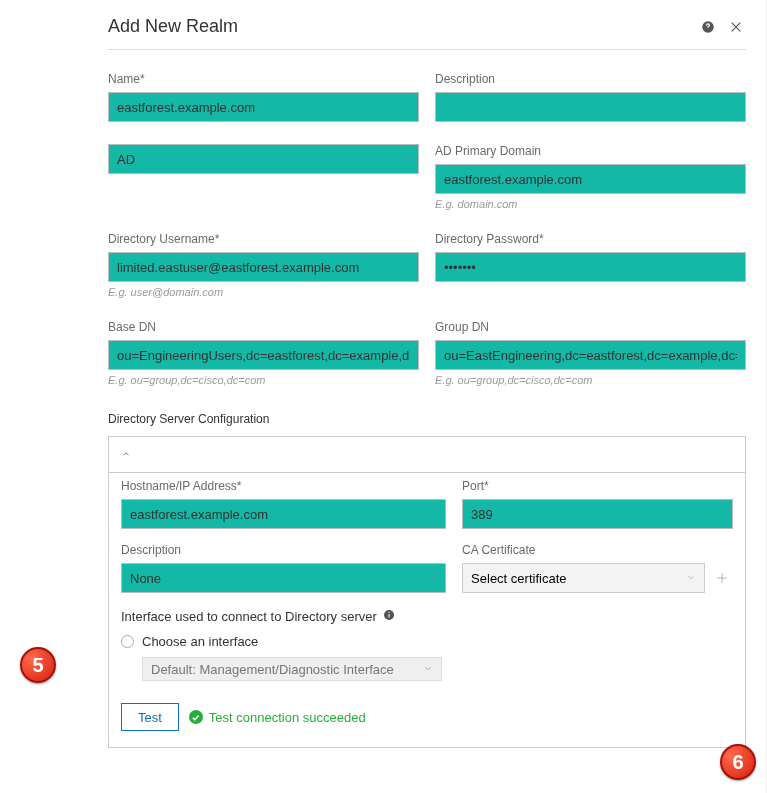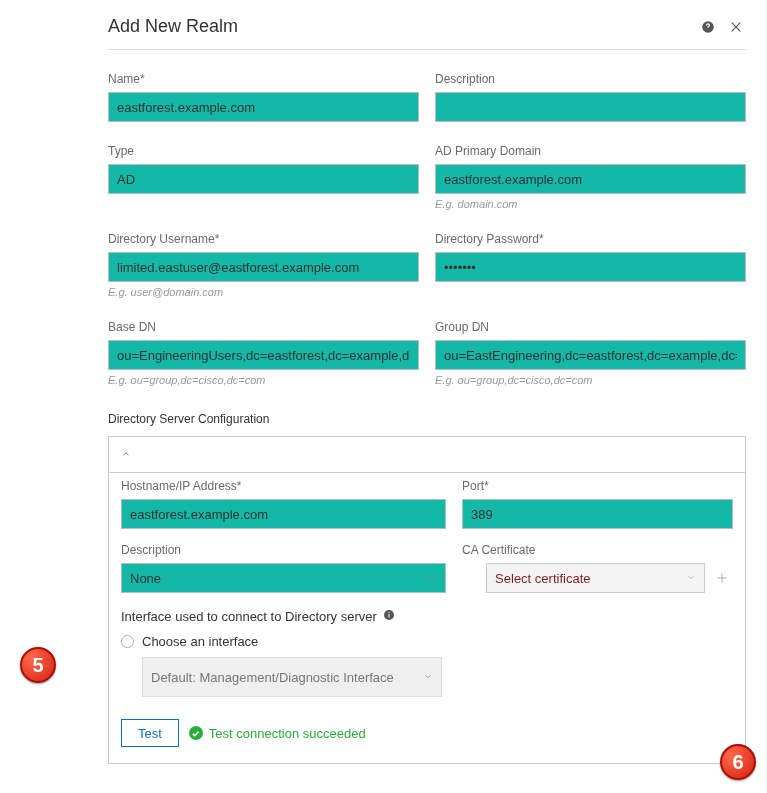--- a/index.html
+++ b/index.html
@@ -74,23 +74,22 @@
     padding-right: 28px;
     cursor: pointer;
   }
   .select-caret {
     position: absolute;
     right: 8px; top: 50%; transform: translateY(-50%);
     color: #888;
   }
   .select.disabled {
     background: #f3f3f3;
-    color: #7f1d1d;
+    color: #000000;
     border-color: #ccc;
-    margin-left: 24px;
   }
   .hint {
     font-size: 11px;
     font-style: italic;
     color: #9a9a9a;
     margin-top: 4px;
   }
   .section-title {
     font-size: 12px;
     color: #333;
@@ -154,21 +153,21 @@
     background: #0f6fc6;
     border-radius: 50%;
   }
   .iface-select {
     margin-top: 8px;
     margin-left: 21px;
     width: 300px;
     background: #efefef;
     color: #777;
     border: 1px solid #ddd;
-    height: 40px;
+    height: 24px;
     position: relative;
     display: flex; align-items: center;
     padding: 0 28px 0 8px;
   }
   .test-row {
     display: flex;
     align-items: center;
     gap: 10px;
     margin-top: 22px;
   }
@@ -244,21 +243,20 @@
           <input class="input" value="eastforest.example.com" style="">
         </div>
         <div class="field">
           <div class="field-label">Description</div>
           <input class="input" value="" style="">
         </div>
       </div>
 
       <div class="row">
         <div class="field">
-          <div class="field-label">Type</div>
           <div class="select">
             <span>AD</span>
             <span class="select-caret">
               <svg width="10" height="10" viewBox="0 0 24 24" fill="none" stroke="#888" stroke-width="2">
                   <polyline points="6 9 12 15 18 9"></polyline>
                 </svg>
             </span>
           </div>
         </div>
         <div class="field">

